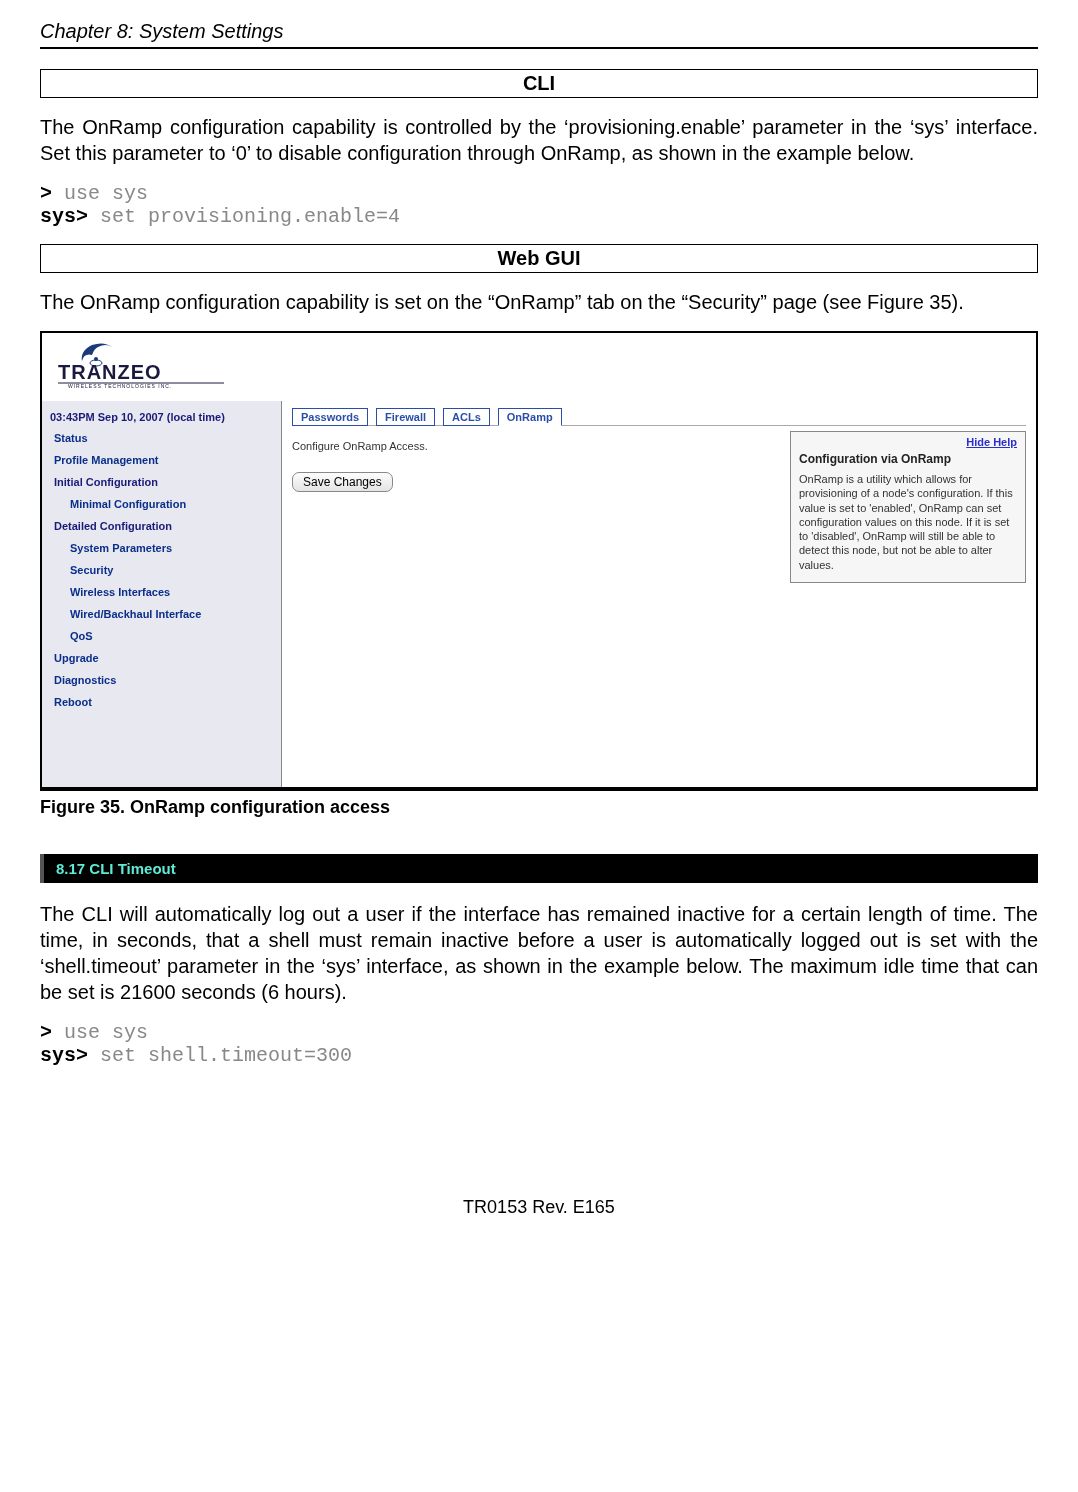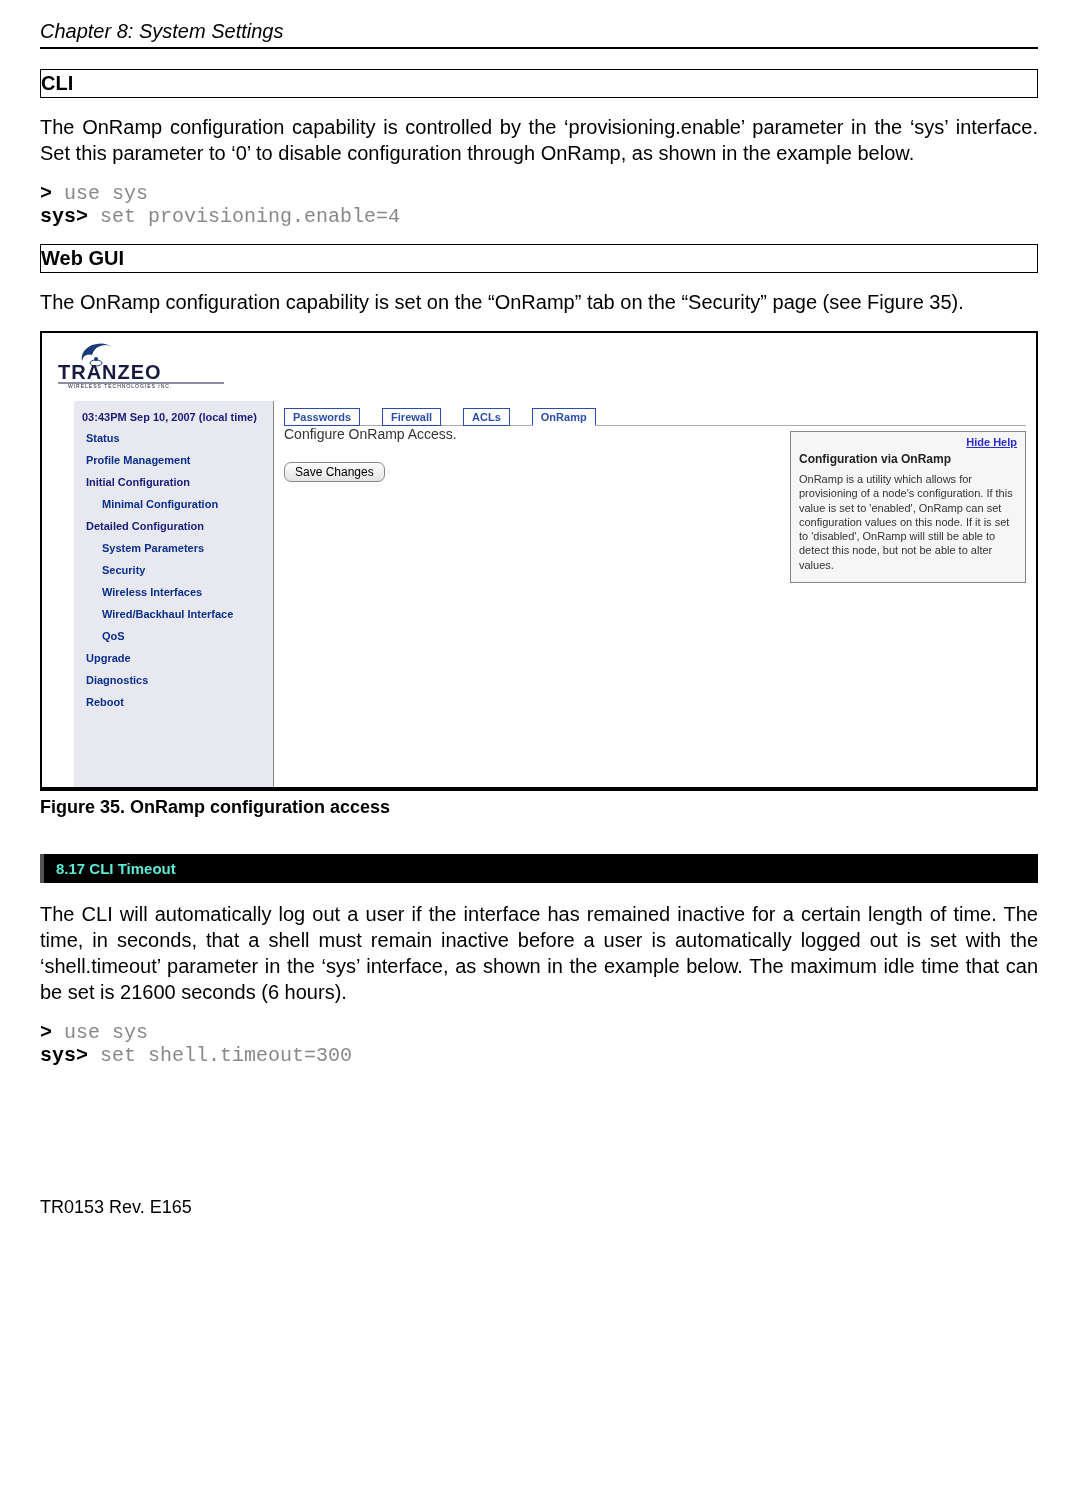--- a/index.html
+++ b/index.html
@@ -11,20 +11,21 @@
       padding: 20px 40px 20px 40px;
     }
     .chapter-header {
       font-style: italic;
       font-size: 20px;
       margin-bottom: 4px;
     }
     hr.header-rule { border: none; border-top: 2px solid #000; margin-bottom: 20px; }
     .section-box {
       border: 1.5px solid #000;
+      text-align: center;
       font-weight: bold;
       font-size: 20px;
       padding: 2px 0;
       margin-bottom: 16px;
     }
     .body-text {
       font-size: 20px;
       text-align: justify;
       margin-bottom: 16px;
       line-height: 1.3;
@@ -42,54 +43,54 @@
       height: 460px;
       position: relative;
       background: #fff;
       overflow: hidden;
       margin-bottom: 6px;
     }
     .logo-area { padding: 8px 12px; }
     .logo-svg { width: 180px; height: 48px; }
     .ss-body { display: flex; height: calc(100% - 60px); }
     .ss-sidebar {
-      width: 200px;
+      width: 240px;
       background: linear-gradient(#e8e8f0,#e8e8f0);
       border-right: 1px solid #888;
       font-family: Tahoma, sans-serif;
       font-size: 11px;
       font-weight: bold;
       color: #0a2f8a;
       padding: 6px 0;
-      margin-left: 32px;
     }
     .ss-time { color:#1a1a7a; padding:4px 8px; font-size:11px; }
     .ss-nav { }
     .ss-nav-item { padding: 5px 12px; cursor: pointer; }
     .ss-nav-sub { padding-left: 28px; }
     .ss-nav-dark { color:#1a1a7a; }
     .ss-content { flex: 1; padding: 6px 10px; position: relative; }
-    .tabs-row { display: flex; gap: 22px; align-items: center; border-bottom:1px solid #aaa; }
+    .tabs-row { display: flex; gap: 8px; align-items: center; border-bottom:1px solid #aaa; }
     .tab {
       border: 1px solid #2a4da8;
       padding: 2px 8px;
       font-family: Tahoma, sans-serif;
       font-size: 11px;
       font-weight: bold;
       color: #2a4da8;
       background: #fff;
       cursor: pointer;
       position: relative;
       top:1px;
     }
     .tab.active { border-bottom:1px solid #fff; }
     .cfg-text {
       font-family: Tahoma, sans-serif;
-      font-size: 14px;
+      font-size: 11px;
       color: #333;
+      margin-top: 14px;
     }
     .cfg-row { margin-top: 14px; font-family: Tahoma, sans-serif; font-size: 11px; color:#333; }
     .cfg-select {
       font-family: Tahoma, sans-serif;
       font-size: 11px;
       border: 1px solid #7a9ad8;
       background: #fff;
       padding: 1px 2px;
     }
     .save-btn {
@@ -123,21 +124,21 @@
     }
     .heading-bar {
       background: #000;
       color: #5eead4;
       font-weight: bold;
       font-size: 15px;
       padding: 6px 12px;
       border-left: 4px solid #555;
       margin-bottom: 18px;
     }
-    .footer { display: flex; justify-content: flex-start; font-size: 18px; margin-top: 130px; }
+    .footer { display: flex; justify-content: center; font-size: 18px; margin-top: 130px; }
   </style>
 </head>
 <body>
 
 <div class="chapter-header">Chapter 8: System Settings</div>
 <hr class="header-rule">
 
 <div class="section-box">CLI</div>
 
 <p class="body-text">The OnRamp configuration capability is controlled by the ‘provisioning.enable’ parameter in the ‘sys’ interface. Set this parameter to ‘0’ to disable configuration through OnRamp, as shown in the example below.</p>

